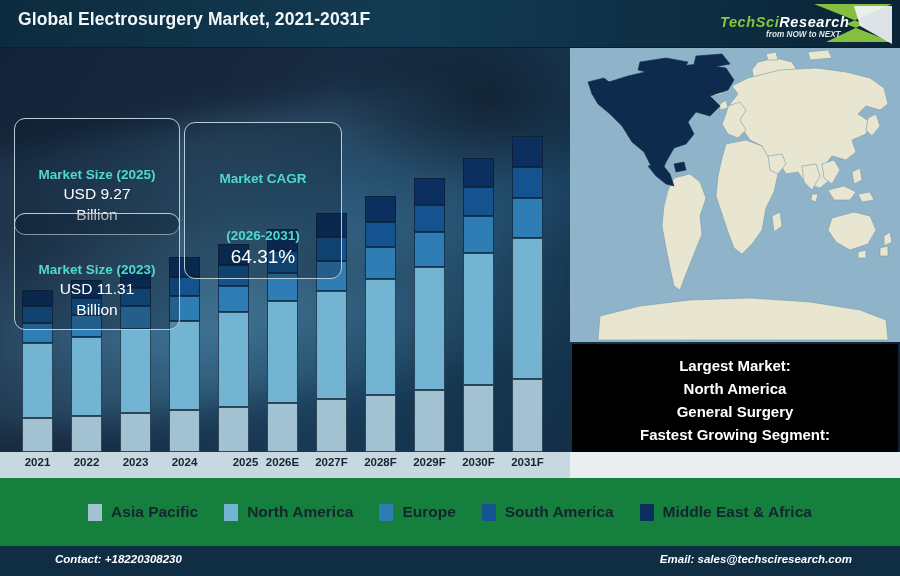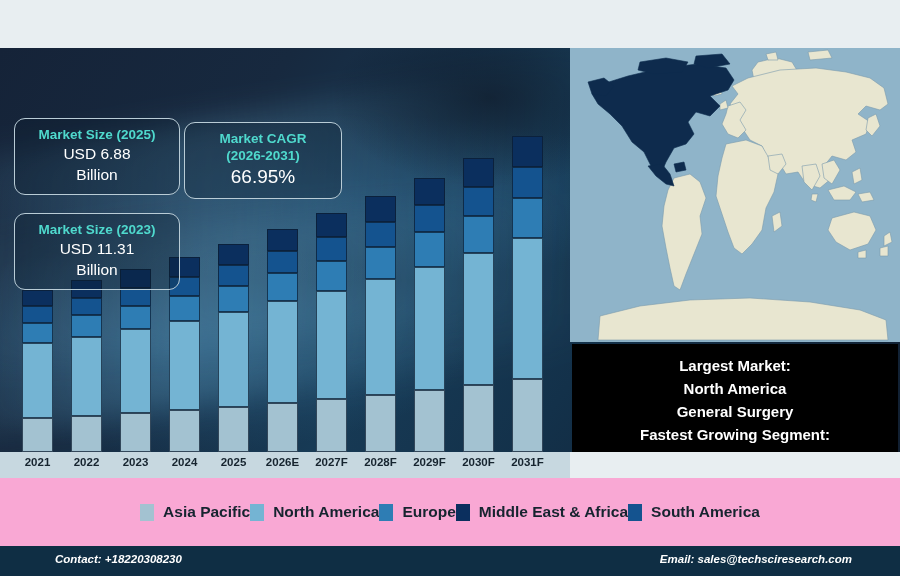--- a/index.html
+++ b/index.html
@@ -74,21 +74,21 @@
   
   .callout {
     position: absolute;
     border: 1.3px solid #b9ccd6;
     border-radius: 11px;
     background: rgba(10,26,44,.30);
     text-align: center;
     padding: 7px 10px 9px;
   }
   .callout .c-label {
-    color: #4fd9cd; font-size: 13.5px; font-weight: bold; line-height: 17px;
+    color: #4fd9cd; font-size: 13.5px; font-weight: bold; line-height: 17px; margin-top: 40px;
   }
   .callout .c-value {
     color: #ffffff; font-size: 15.5px; line-height: 21px;
   }
   .callout .c-value.big { font-size: 19px; line-height: 25px; }
   #box-size-2025 { left: 14px; top: 70px; width: 166px; }
   #box-cagr     { left: 184px; top: 74px; width: 158px; }
   #box-size-2031 { left: 14px; top: 165px; width: 166px; }
 
   
@@ -130,22 +130,22 @@
     gap: 1px;
   }
   #info-box .line {
     color: #ffffff; font-size: 15px; font-weight: bold; line-height: 22px;
     white-space: nowrap;
   }
 
   
   #legend {
     position: absolute; left: 0; top: 478px; width: 900px; height: 68px;
-    background: #f9a8d4;
-    display: flex; align-items: center; justify-content: center;  text-align: right;
+    background: #15803d;
+    display: flex; align-items: center; justify-content: center; gap: 26px; text-align: right;
   }
   .legend-item { display: flex; align-items: center; gap: 9px; }
   .legend-swatch { width: 14px; height: 17px; display: inline-block; }
   .legend-label {
     font-size: 15.5px; font-weight: bold; color: #16242f; white-space: nowrap;
   }
 
   
   #footer {
     position: absolute; left: 0; top: 546px; width: 900px; height: 30px;
@@ -156,20 +156,33 @@
     font-size: 11.5px; font-style: italic; font-weight: bold; color: #ffffff;
   }
   #footer .f-left { left: 55px; }
   #footer .f-right { right: 48px; }
 </style>
 </head>
 <body>
 
 <div id="page">
 
+  <div id="header">
+    <div id="title">Global Electrosurgery Market, 2021-2031F</div>
+    <div id="logo">
+      <svg class="arrow" viewBox="0 0 180 44">
+        <polygon points="100,2 178,2 132,22 178,40 112,40 150,22" fill="#8dc63f" opacity="0.95"></polygon>
+        <polygon points="140,4 178,4 178,42 146,24" fill="#f0f4f6" opacity="0.92"></polygon>
+      </svg>
+      <div class="wordmark">
+        <span class="wm-a">TechSci</span><span class="wm-b">Research</span>
+      </div>
+      <div class="tagline">from NOW to NEXT</div>
+    </div>
+  </div>
 
   <div id="plot">
     <div class="swoosh1"></div>
     <div class="swoosh2"></div>
     <div class="dark-top"></div>
 
     <div id="chart">
         <div class="bar" style="left: 22px; height: 161.919px; bottom: 0px;">
           <div class="seg" style="background: rgb(11, 47, 94); height: 16.295px;"></div>
           <div class="seg" style="background: rgb(20, 83, 143); height: 16.295px;"></div>
@@ -244,28 +257,28 @@
           <div class="seg" style="background: rgb(11, 47, 94); height: 31.1462px;"></div>
           <div class="seg" style="background: rgb(20, 83, 143); height: 31.1462px;"></div>
           <div class="seg" style="background: rgb(46, 125, 180); height: 39.3969px;"></div>
           <div class="seg" style="background: rgb(116, 180, 211); height: 141.705px;"></div>
           <div class="seg" style="background: rgb(163, 194, 209); height: 72.6057px;"></div>
         </div>
       </div>
 
     <div class="callout" id="box-size-2025">
       <div class="c-label">Market Size (2025)</div>
-      <div class="c-value">USD 6.88</div>
+      <div class="c-value">USD 9.27</div>
       <div class="c-value">Billion</div>
     </div>
 
     <div class="callout" id="box-cagr">
       <div class="c-label">Market CAGR</div>
       <div class="c-label">(2026-2031)</div>
-      <div class="c-value big">66.95%</div>
+      <div class="c-value big">64.31%</div>
     </div>
 
     <div class="callout" id="box-size-2031">
       <div class="c-label">Market Size (2023)</div>
       <div class="c-value">USD 11.31</div>
       <div class="c-value">Billion</div>
     </div>
   </div>
 
   <div id="map-panel">
@@ -311,21 +324,21 @@
     <div class="line">North America</div>
     <div class="line">General Surgery</div>
     <div class="line">Fastest Growing Segment:</div>
   </div>
 
   <div id="axis">
       <div class="tick" style="left: 13px;">2021</div>
       <div class="tick" style="left: 62px;">2022</div>
       <div class="tick" style="left: 111px;">2023</div>
       <div class="tick" style="left: 160px;">2024</div>
-      <div class="tick" style="left: 209px;">2025</div>
+      <div class="tick" style="left: 221px;">2025</div>
       <div class="tick" style="left: 258px;">2026E</div>
       <div class="tick" style="left: 307px;">2027F</div>
       <div class="tick" style="left: 356px;">2028F</div>
       <div class="tick" style="left: 405px;">2029F</div>
       <div class="tick" style="left: 454px;">2030F</div>
       <div class="tick" style="left: 503px;">2031F</div>
     </div>
   <div id="axis-rest"></div>
 
   <div id="legend">
@@ -335,26 +348,26 @@
       </div>
       <div class="legend-item">
         <span class="legend-swatch" style="background: rgb(116, 180, 211);"></span>
         <span class="legend-label">North America</span>
       </div>
       <div class="legend-item">
         <span class="legend-swatch" style="background: rgb(46, 125, 180);"></span>
         <span class="legend-label">Europe</span>
       </div>
       <div class="legend-item">
+        <span class="legend-swatch" style="background: rgb(20, 83, 143);"></span>
+        <span class="legend-label">South America</span>
+      </div>
+      <div class="legend-item">
         <span class="legend-swatch" style="background: rgb(11, 47, 94);"></span>
         <span class="legend-label">Middle East &amp; Africa</span>
-      </div>
-      <div class="legend-item">
-        <span class="legend-swatch" style="background: rgb(20, 83, 143);"></span>
-        <span class="legend-label">South America</span>
       </div>
     </div>
 
   <div id="footer">
     <div class="f-text f-left">Contact: +18220308230</div>
     <div class="f-text f-right">Email: sales@techsciresearch.com</div>
   </div>
 
 </div>
 

